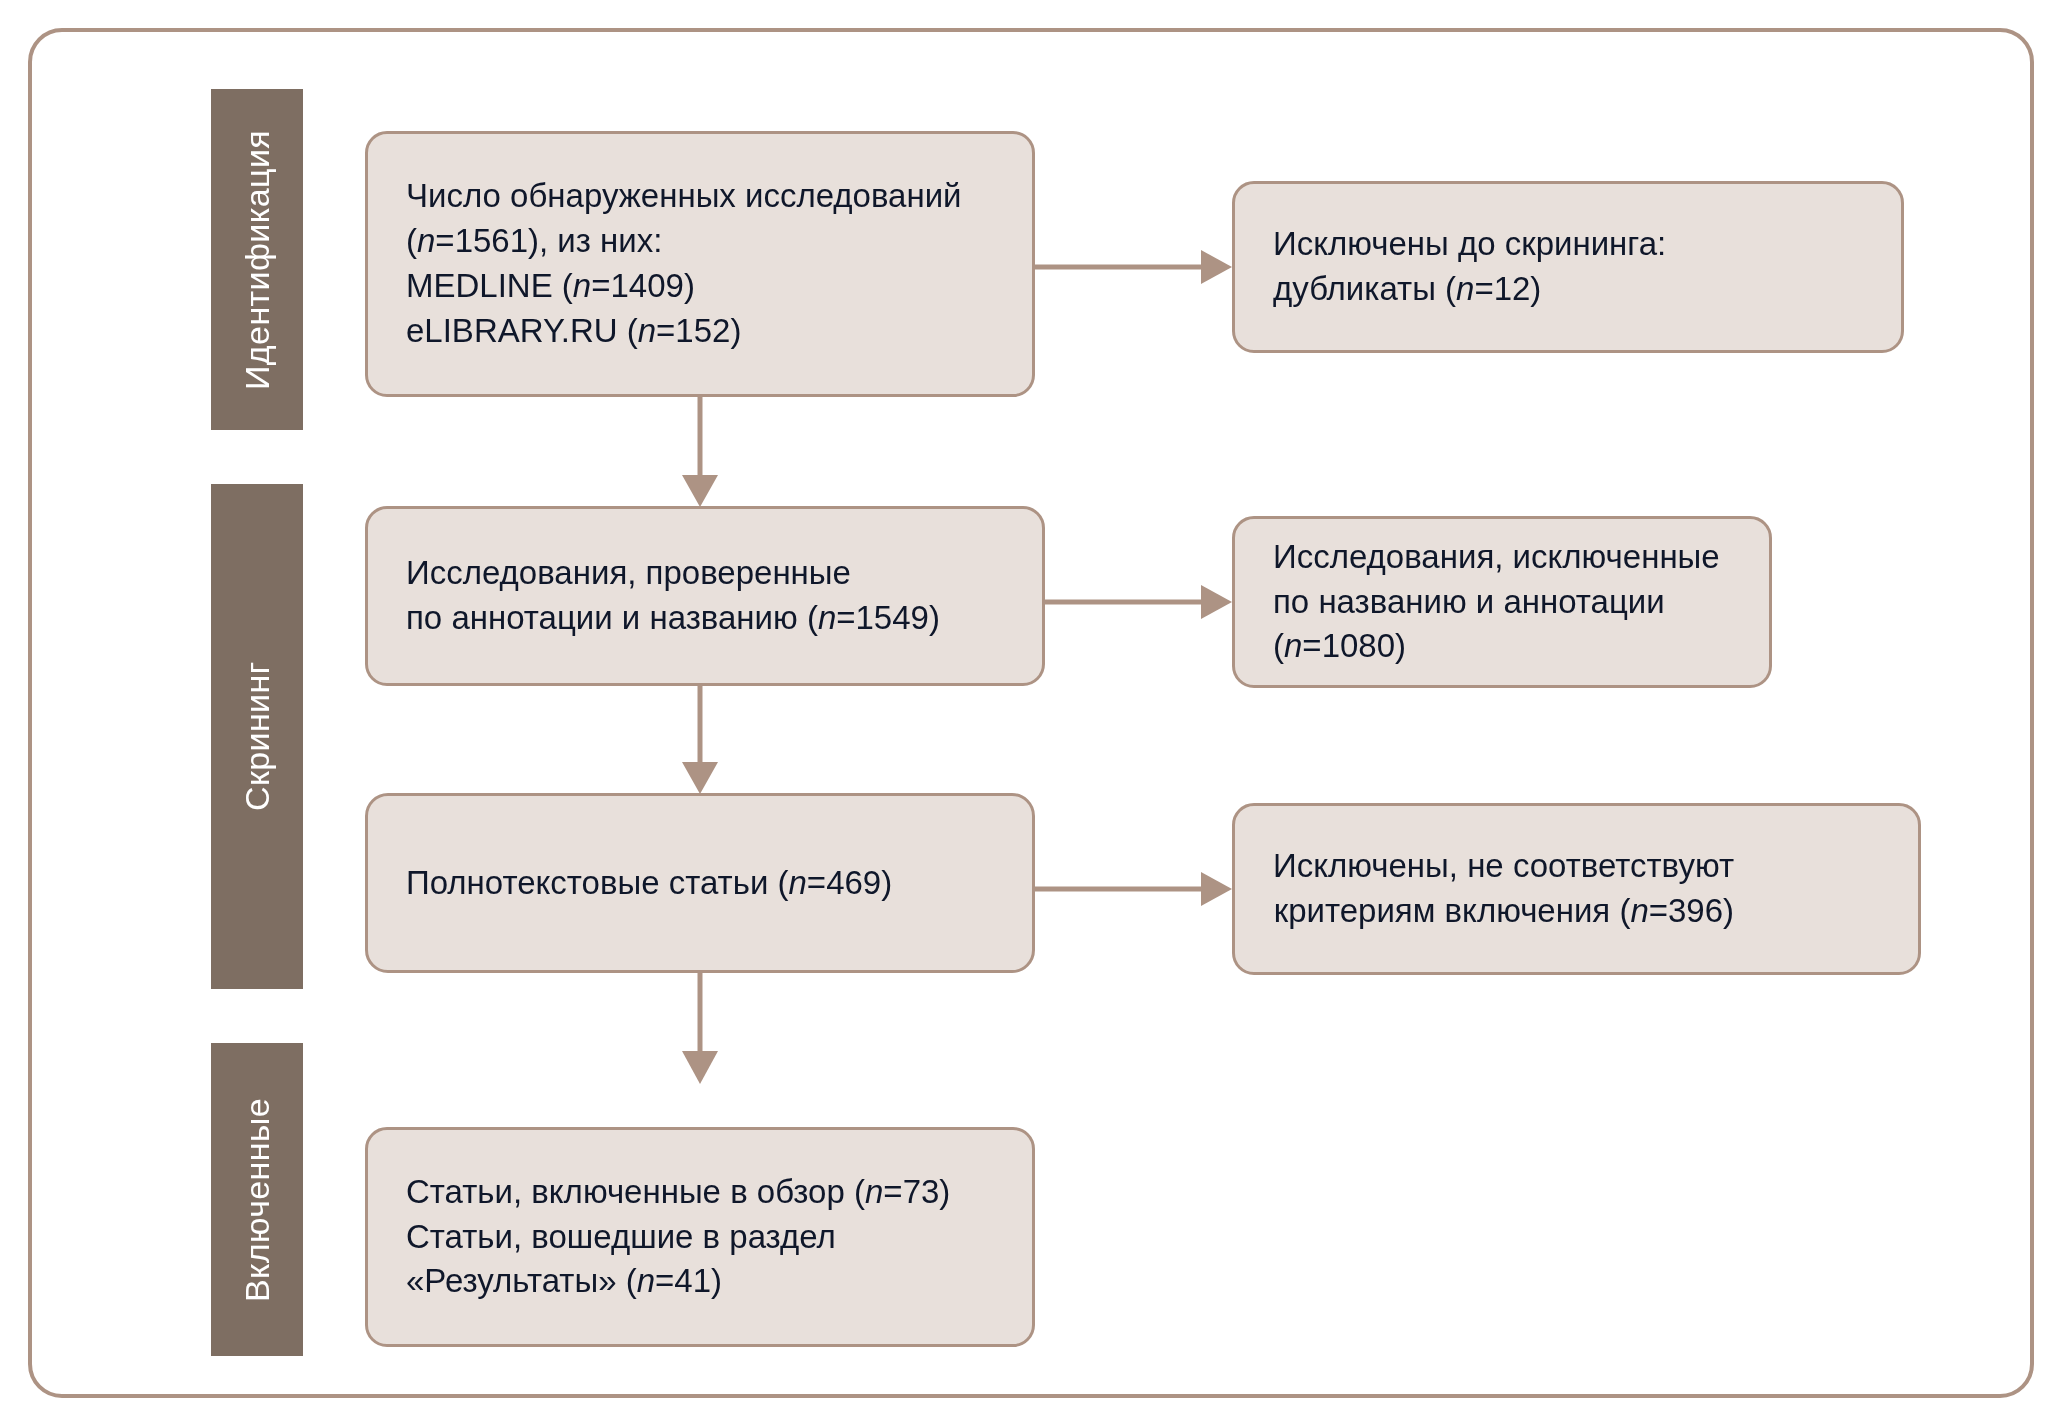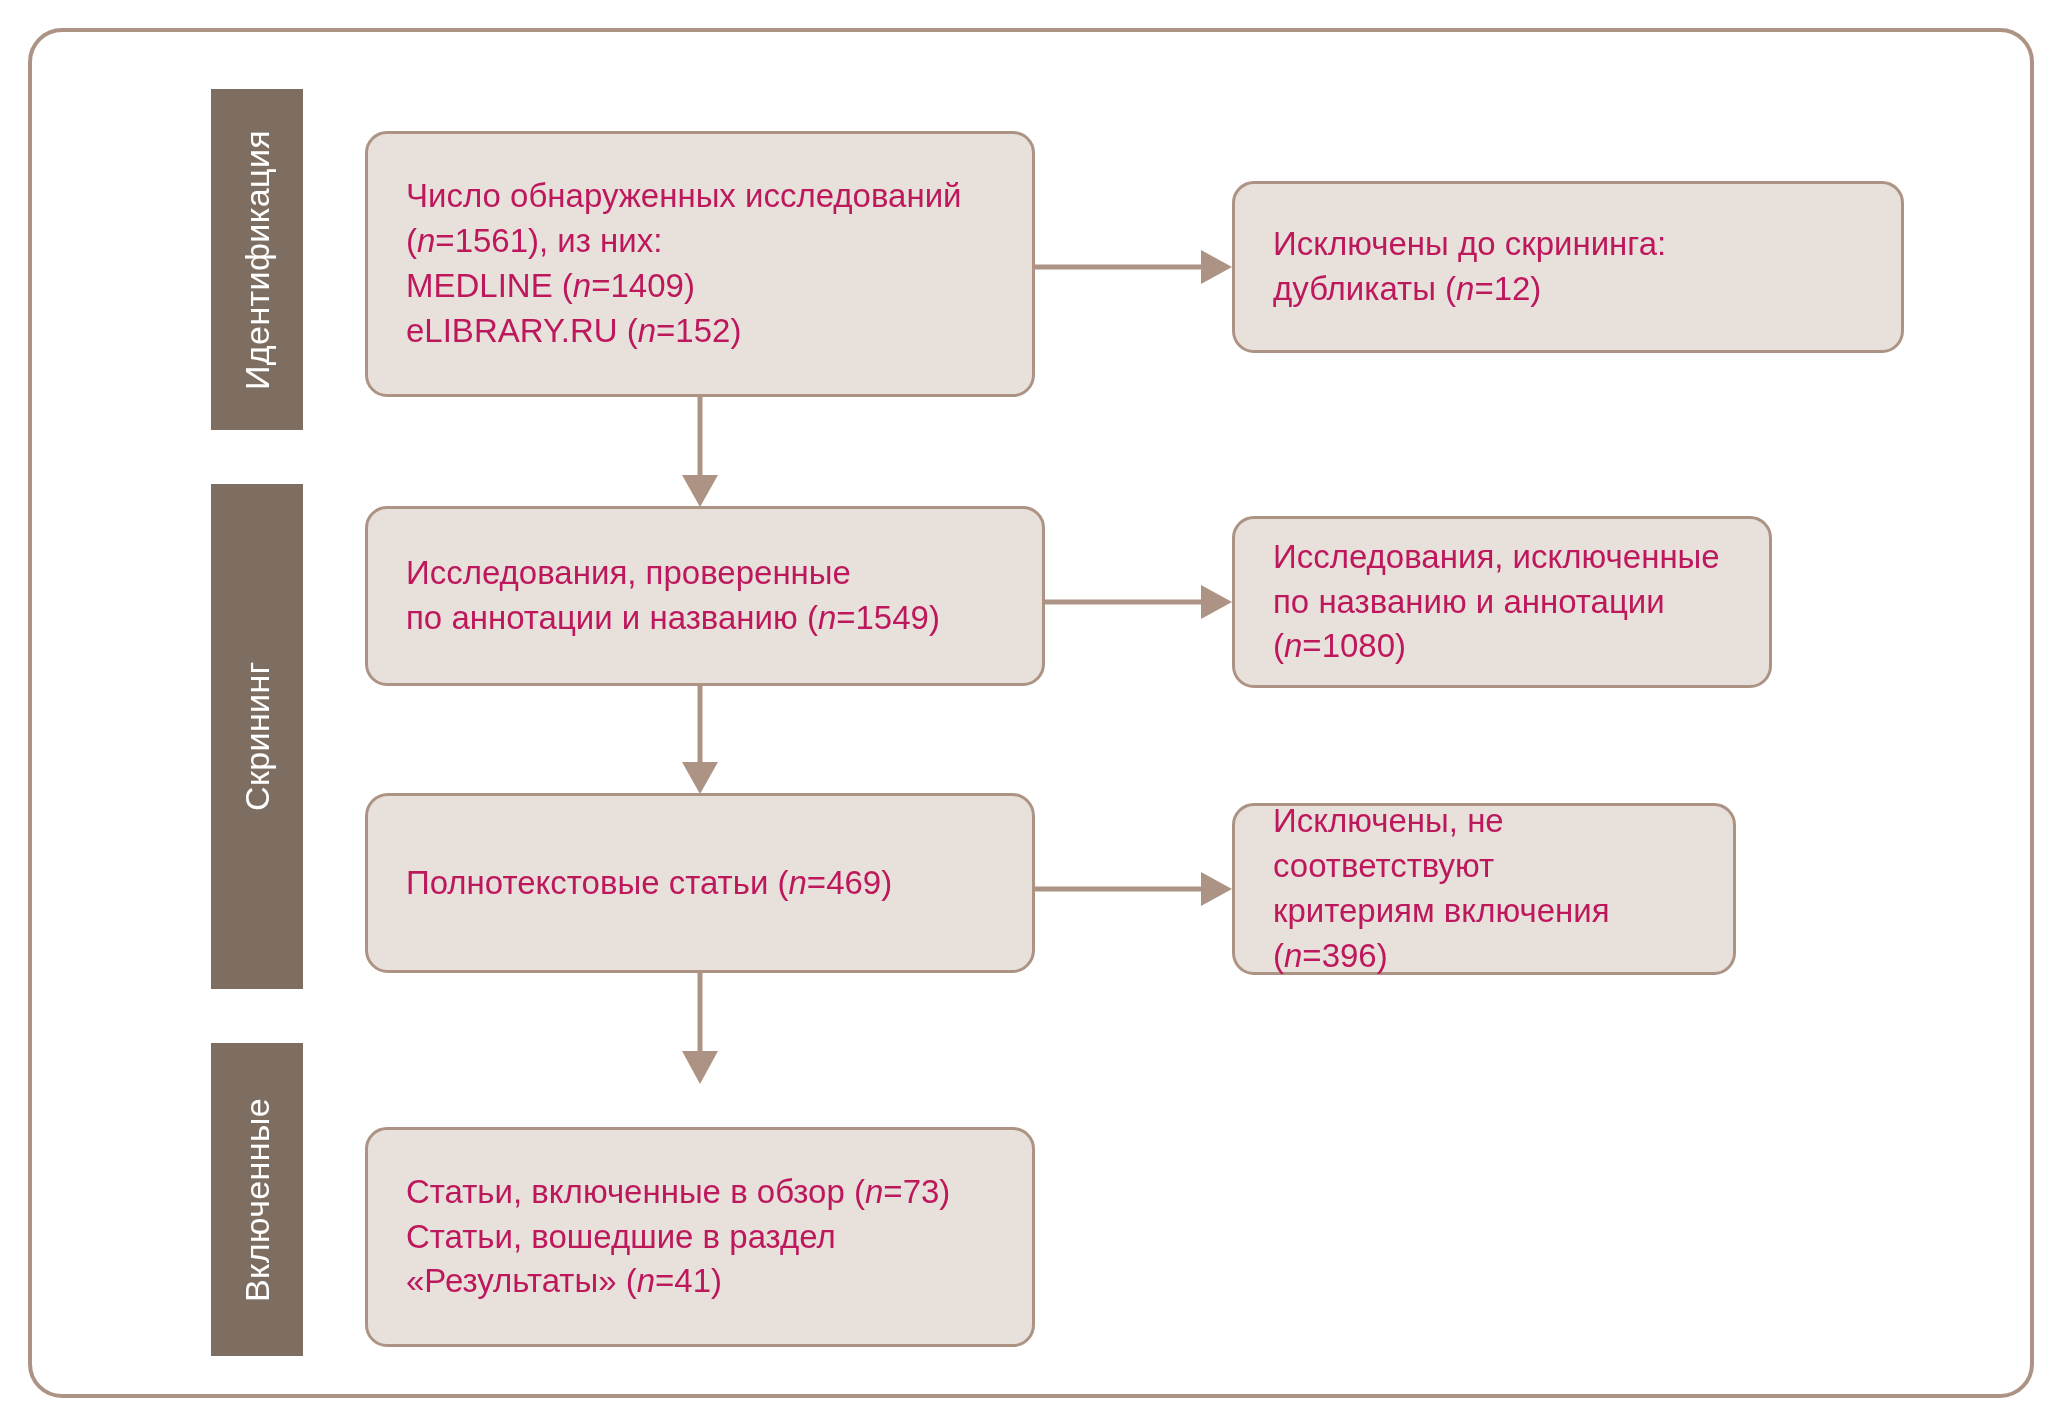--- a/index.html
+++ b/index.html
@@ -66,33 +66,33 @@
     border: 3px solid #AD9384;
     border-radius: 22px;
     display: flex;
     align-items: center;
     padding: 0 38px;
   }
   .flow-box p {
     margin: 0;
     font-size: 33px;
     line-height: 1.36;
-    color: #be185d;
+    color: #0f172a;
     white-space: pre-line;
   }
   .flow-box em {
     font-style: italic;
   }
 
   #box-identified      { left: 365px;  top: 131px;  width: 670px; height: 266px; }
   #box-excluded-dup    { left: 1232px; top: 181px;  width: 672px; height: 172px; }
   #box-screened        { left: 365px;  top: 506px;  width: 680px; height: 180px; }
   #box-excluded-title  { left: 1232px; top: 516px;  width: 540px; height: 172px; }
   #box-fulltext        { left: 365px;  top: 793px;  width: 670px; height: 180px; border-radius: 23px; }
-  #box-excluded-crit   { left: 1232px; top: 803px;  width: 504px; height: 172px; }
+  #box-excluded-crit   { left: 1232px; top: 803px;  width: 689px; height: 172px; text-align: right; }
   #box-included        { left: 365px;  top: 1083px; width: 670px; height: 220px; margin-top: 44px; }
 
   
   .connector {
     position: absolute;
     pointer-events: none;
   }
   .connector svg { display: block; }
 </style>
 </head>

